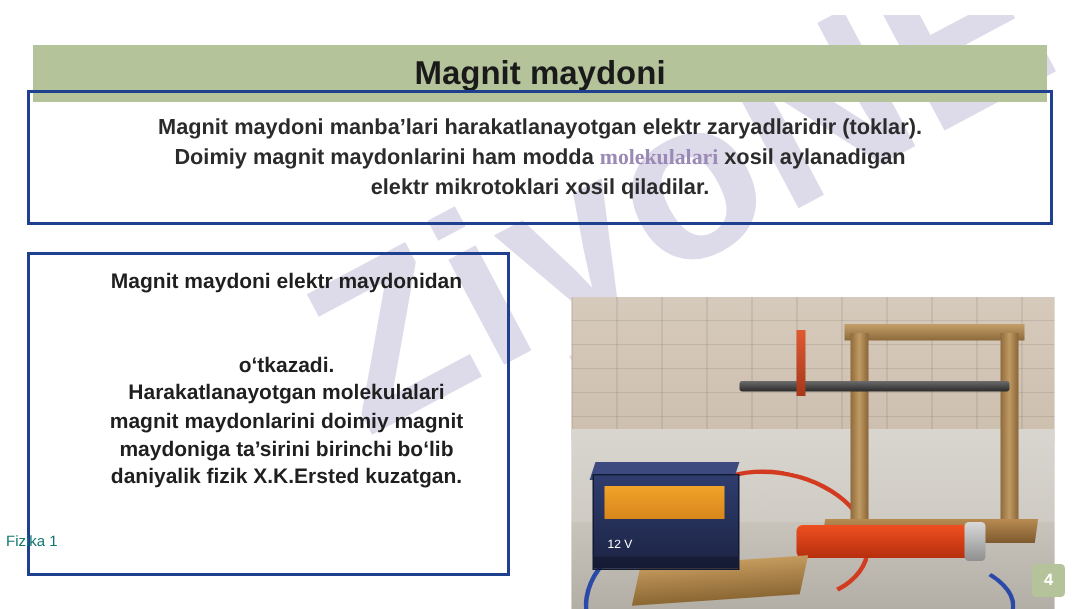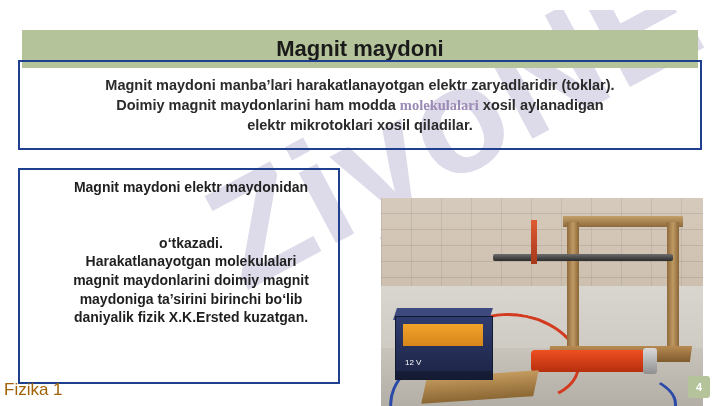--- a/index.html
+++ b/index.html
@@ -247,23 +247,23 @@
     position: absolute;
     left: 44px; top: 176px; width: 110px; height: 26px;
     background: linear-gradient(#c49a5e, #8b6733);
     transform: skewX(-16deg) rotate(-4deg);
   }
 
   
   .footer-caption {
     position: absolute;
     left: 4px;
-    top: 380px;
-    font-size: 17px;
-    color: #a16207;
+    top: 356px;
+    font-size: 10px;
+    color: #0f766e;
   }
 
   
   .page-badge {
     position: absolute;
     right: 10px;
     bottom: 8px;
     width: 22px;
     height: 22px;
     background: #b5c39a;

